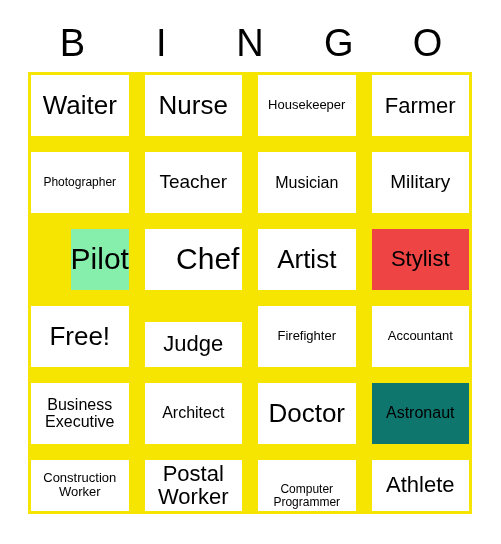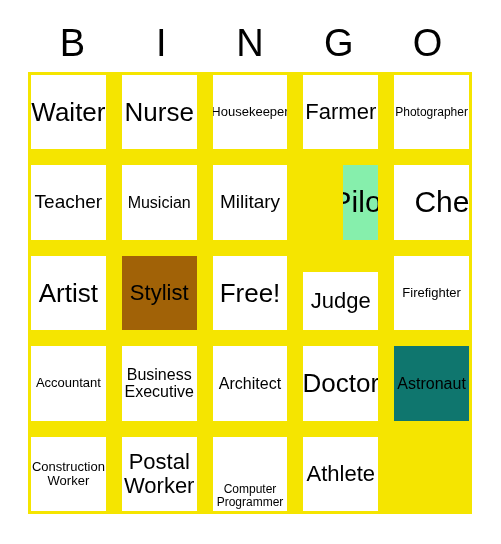--- a/index.html
+++ b/index.html
@@ -40,21 +40,21 @@
     letter-spacing: 0;
   }
   
   #grid {
     position: absolute;
     left: 28px;
     top: 72px;
     width: 444px;
     height: 442px;
     display: grid;
-    grid-template-columns: repeat(5, 1fr);
+    grid-template-columns: repeat(4, 1fr);
     grid-template-rows: repeat(5, 1fr);
     background: #f5e500;
     border: 3px solid #f5e500;
     box-sizing: border-box;
     gap: 16px;
   }
   .cell {
     background: #ffffff;
     display: flex;
     align-items: center;
@@ -122,21 +122,21 @@
     <div class="cell" style="background: #86efac; margin-left: 40px;">
         <span class="cell-text fs-xl">Pilot</span>
       </div>
     <div class="cell" style="background: rgb(255, 255, 255); padding-left: 32px;">
         <span class="cell-text fs-xl">Chef</span>
       </div>
 
     <div class="cell" style="background: rgb(255, 255, 255);">
         <span class="cell-text fs-lg">Artist</span>
       </div>
-    <div class="cell" style="background: #a16207;">
+    <div class="cell" style="background: #ef4444;">
         <span class="cell-text fs-md">Stylist</span>
       </div>
     <div class="cell" style="background: rgb(255, 255, 255);">
         <span class="cell-text fs-lg">Free!</span>
       </div>
     <div class="cell" style="background: rgb(255, 255, 255); margin-top: 16px;">
         <span class="cell-text fs-md">Judge</span>
       </div>
     <div class="cell" style="background: rgb(255, 255, 255);">
         <span class="cell-text fs-xxs">Firefighter</span>

